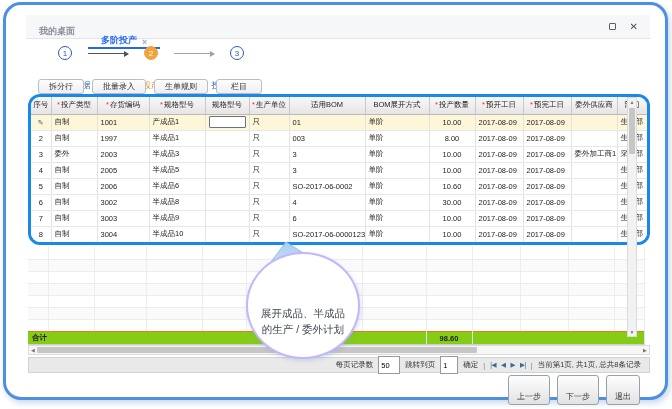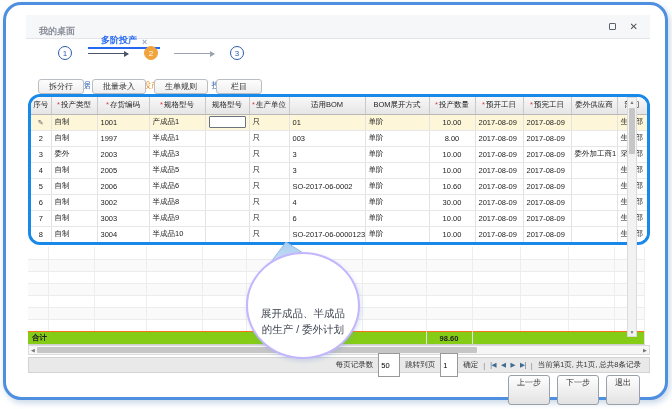--- a/index.html
+++ b/index.html
@@ -66,27 +66,27 @@
   .vspacer{flex:1;}
   .hscroll{position:absolute;left:28px;top:345px;width:622px;height:10px;background:#F6F6F6;
            border:1px solid #DBDBDB;display:flex;align-items:center;z-index:2;}
   .harrow{font-size:5px;color:#777;width:8px;text-align:center;}
   .hthumb{height:6px;width:440px;background:#C6C6C6;border-radius:1px;}
   .hspacer{flex:1;}
   
   .pager{position:absolute;left:28px;top:357px;width:622px;height:16px;background:#E9E9E9;
          border:1px solid #D3D3D3;display:flex;align-items:center;justify-content:flex-end;
          gap:5px;padding:0 8px;font-size:7.5px;color:#333;z-index:2;}
-  .pinput{width:22px;height:24px;border:1px solid #999;background:#fff;font-size:7.5px;padding:0 2px;}
+  .pinput{width:22px;height:18px;border:1px solid #999;background:#fff;font-size:7.5px;padding:0 2px;}
   .pinput.small{width:18px;}
   .pnav{color:#3E6B8F;font-size:6.5px;letter-spacing:-.5px;}
   .psep{color:#888;}
   
   .footer{position:absolute;right:32px;top:375px;display:flex;gap:7px;z-index:2;}
-  .fbtn{min-width:34px;height:30px;padding:0 8px;font-size:8px;color:#333;text-align:right;line-height:13px;
+  .fbtn{min-width:34px;height:30px;padding:14px 8px;font-size:8px;color:#333;text-align:right;line-height:13px;
         background:linear-gradient(#FEFEFE,#E2E2E2);border:1px solid #98A0AA;border-radius:3px;}
   
   .cone{position:absolute;left:240px;top:236px;z-index:9;}
   .bubble{position:absolute;left:246px;top:252px;width:114px;height:107px;background:#fff;
           border:2px solid #c4b5fd;border-radius:50%;z-index:10;
           display:flex;flex-direction:column;justify-content:flex-end;align-items:center;
           padding-bottom:20px;box-shadow:1px 2px 4px rgba(120,160,210,.3);}
   .bline{font-size:10.5px;color:#3F4550;line-height:16px;font-weight:500;white-space:nowrap;}
 </style>
 </head>

